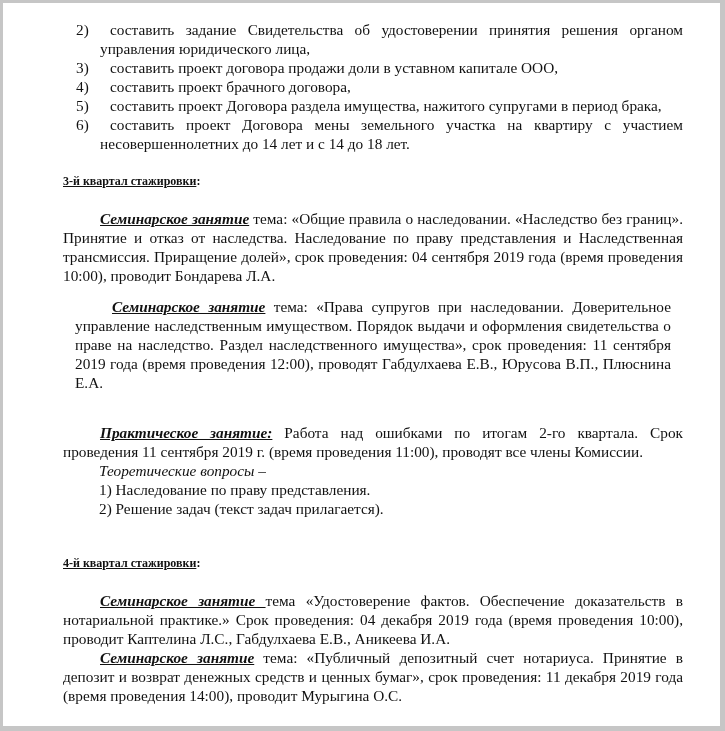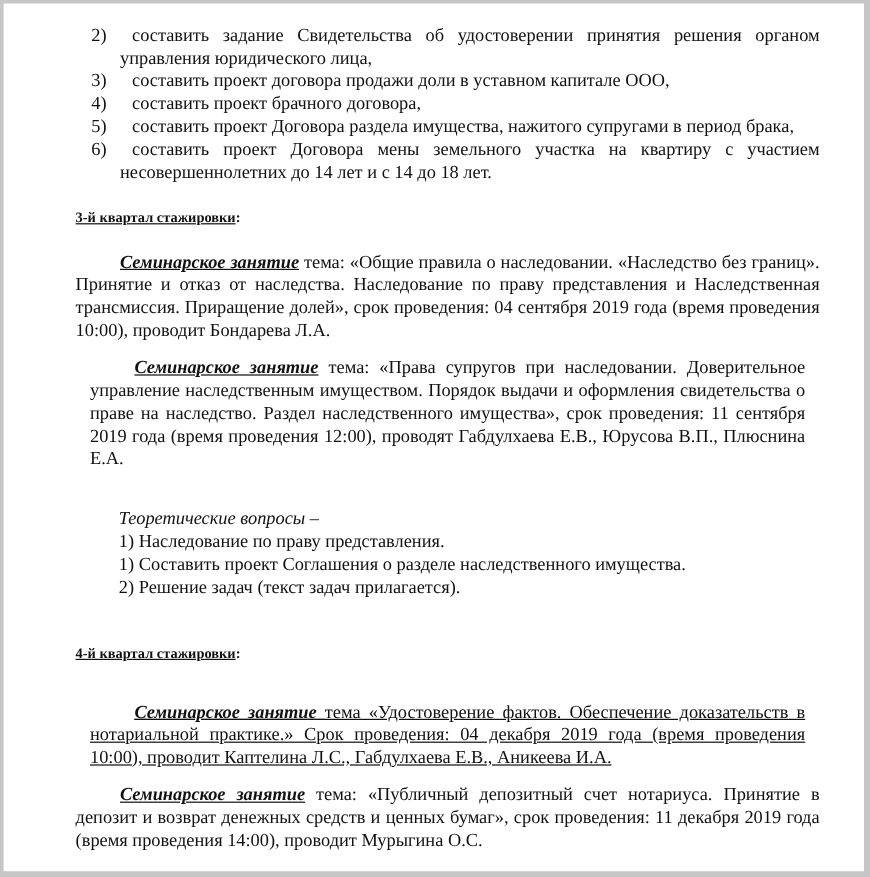--- a/index.html
+++ b/index.html
@@ -72,35 +72,37 @@
 
     <p class="para" style="margin:0;">
       <span class="lbl">Семинарское занятие</span><span> тема: «Общие правила о наследовании. «Наследство без границ». Принятие и отказ от наследства. Наследование по праву представления и Наследственная трансмиссия. Приращение долей», срок проведения: 04 сентября 2019 года (время проведения 10:00), проводит Бондарева Л.А.</span>
     </p>
     <p class="para" style="margin:12px;">
       <span class="lbl">Семинарское занятие</span><span> тема: «Права супругов при наследовании. Доверительное управление наследственным имуществом. Порядок выдачи и оформления свидетельства о праве на наследство. Раздел наследственного имущества», срок проведения: 11 сентября 2019 года (время проведения 12:00), проводят Габдулхаева Е.В., Юрусова В.П., Плюснина Е.А.</span>
     </p>
 
     <div class="gap1"></div>
 
+    <p class="para" style="margin:0;">
+      <span class="lbl">Практическое занятие:</span><span> Работа над ошибками по итогам 2-го квартала. Срок проведения 11 сентября 2019 г. (время проведения 11:00), проводят все члены Комиссии.</span>
+    </p>
 
     <div class="ind">
       <div class="it">Теоретические вопросы –</div>
       <div>1) Наследование по праву представления.</div>
-      <div>1) Составить проект Соглашения о разделе наследственного имущества.</div>
       <div>2) Решение задач (текст задач прилагается).</div>
     </div>
 
     <div class="heading" style="margin-top:36px;">
       <span class="h">4-й квартал стажировки</span><span>:</span>
     </div>
 
     <div class="gap2"></div>
 
-    <p class="para" style="margin:12px;text-decoration:underline;">
+    <p class="para" style="margin:0;">
       <span class="lbl">Семинарское занятие </span><span>тема «Удостоверение фактов. Обеспечение доказательств в нотариальной практике.» Срок проведения: 04 декабря 2019 года (время проведения 10:00), проводит Каптелина Л.С., Габдулхаева Е.В., Аникеева И.А.</span>
     </p>
     <p class="para" style="margin:0;">
       <span class="lbl">Семинарское занятие</span><span> тема: «Публичный депозитный счет нотариуса. Принятие в депозит и возврат денежных средств и ценных бумаг», срок проведения: 11 декабря 2019 года (время проведения 14:00), проводит Мурыгина О.С.</span>
     </p>
 
   </div>
 </div>
 
 </body></html>

